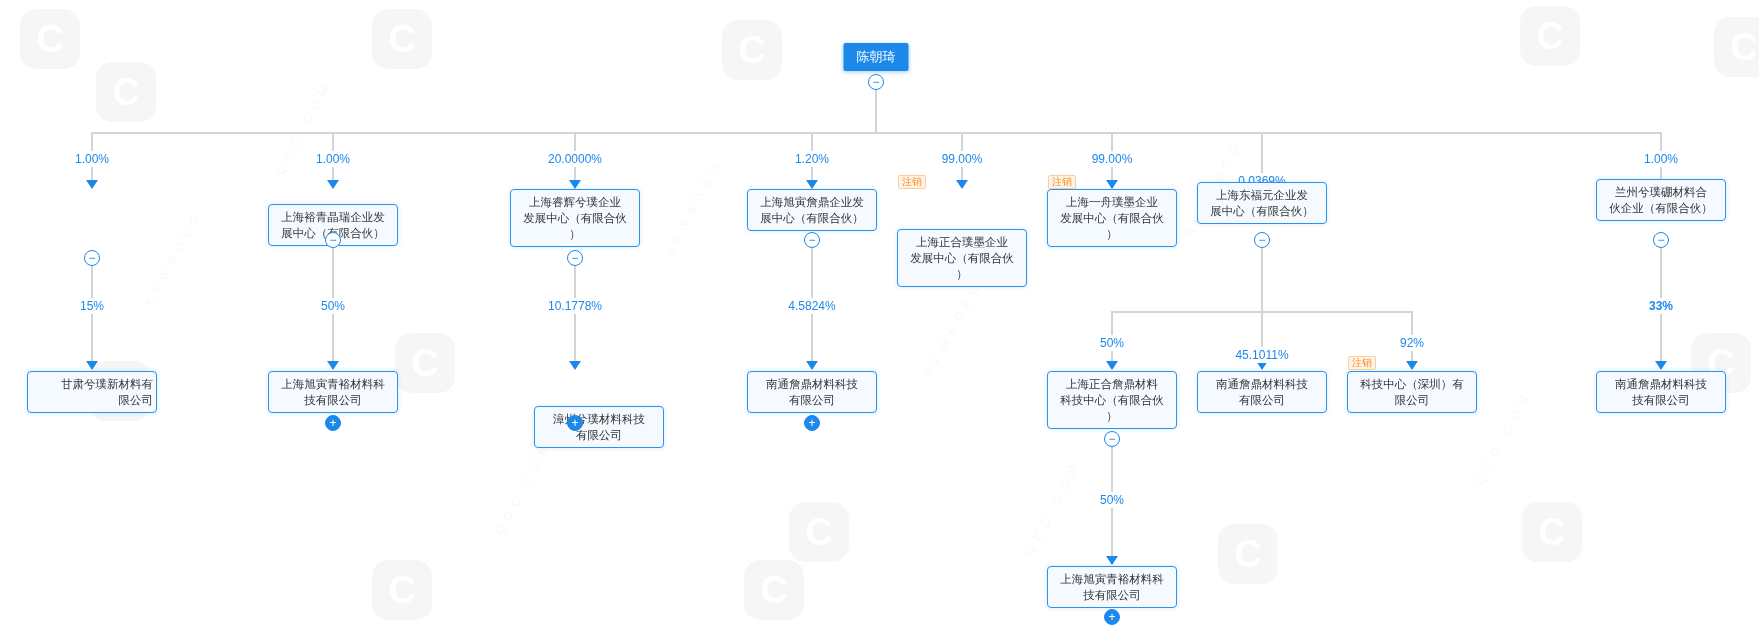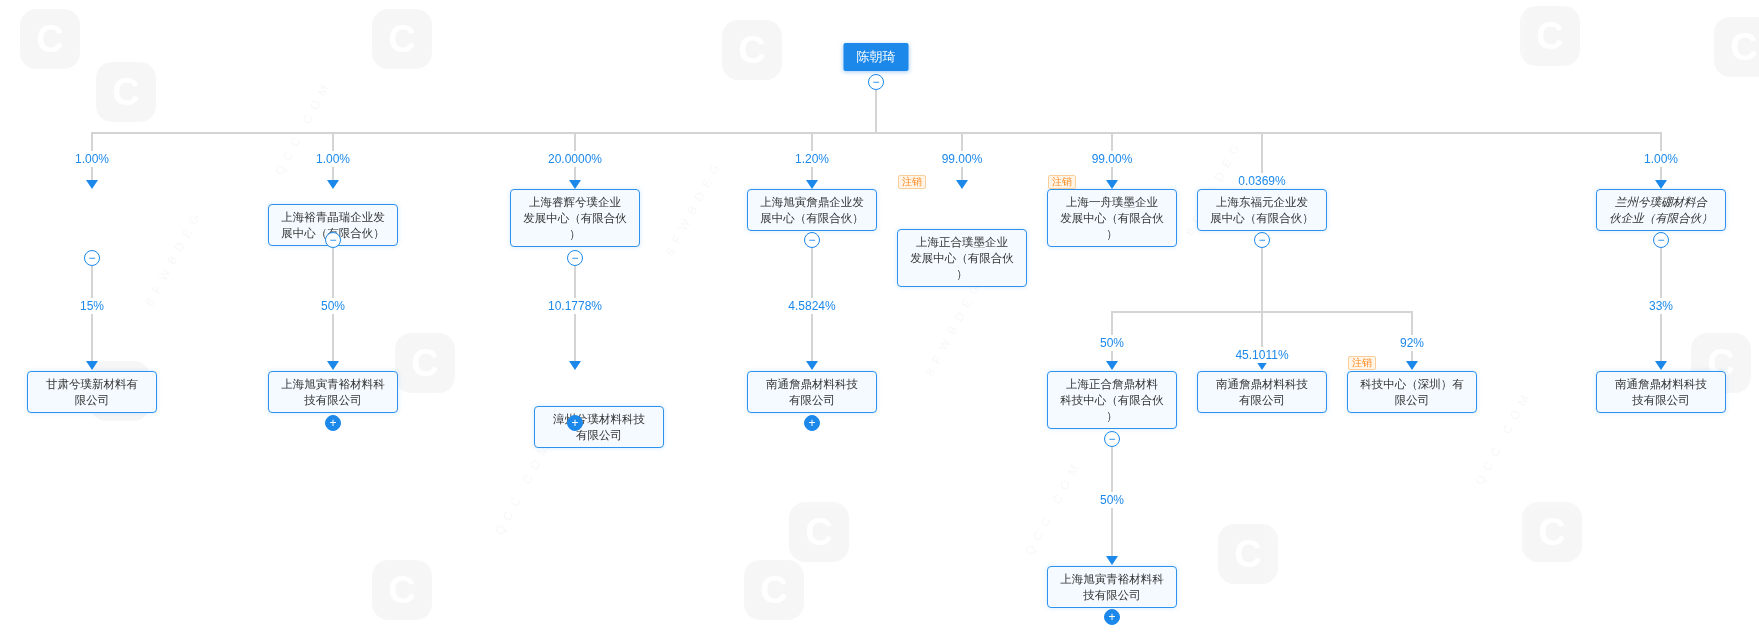--- a/index.html
+++ b/index.html
@@ -126,21 +126,21 @@
   <div class="pct" style="left:812px;top:151px;">1.20%</div>
   <div class="pct" style="left:962px;top:151px;">99.00%</div>
   <div class="pct" style="left:1112px;top:151px;">99.00%</div>
   <div class="pct" style="left:1262px;top:151px;margin-top:22px;">0.0369%</div>
   <div class="pct" style="left:1661px;top:151px;">1.00%</div>
 
   <div class="pct" style="left:92px;top:298px;">15%</div>
   <div class="pct" style="left:333px;top:298px;">50%</div>
   <div class="pct" style="left:575px;top:298px;">10.1778%</div>
   <div class="pct" style="left:812px;top:298px;">4.5824%</div>
-  <div class="pct" style="left:1661px;top:298px;">33%</div>
+  <div class="pct" style="left:1661px;top:298px;font-weight:bold;">33%</div>
   <div class="pct" style="left:1112px;top:335px;">50%</div>
   <div class="pct" style="left:1262px;top:335px;margin-top:12px;">45.1011%</div>
   <div class="pct" style="left:1412px;top:335px;">92%</div>
 
   <div class="pct" style="left:1112px;top:492px;">50%</div>
 
   <div class="root-node" style="left:876px;top:43px;">陈朝琦</div>
   <div class="circle minus" style="left:868px;top:74px;">−</div>
 
   <div class="node" style="left:268px;top:204px;">上海裕青晶瑞企业发
@@ -149,36 +149,36 @@
 发展中心（有限合伙
 ）</div>
   <div class="node" style="left:747px;top:189px;">上海旭寅詹鼎企业发
 展中心（有限合伙）</div>
   <div class="node" style="left:897px;top:189px;margin-top:40px;">上海正合璞墨企业
 发展中心（有限合伙
 ）</div>
   <div class="node" style="left:1047px;top:189px;">上海一舟璞墨企业
 发展中心（有限合伙
 ）</div>
-  <div class="node" style="left:1197px;top:189px;">上海东福元企业发
+  <div class="node" style="left:1197px;top:182px;">上海东福元企业发
 展中心（有限合伙）</div>
-  <div class="node" style="left:1596px;top:189px;font-style:italic;">兰州兮璞硼材料合
+  <div class="node" style="left:1596px;top:179px;">兰州兮璞硼材料合
 伙企业（有限合伙）</div>
 
   <div class="tag" style="left:898px;top:175px;">注销</div>
   <div class="tag" style="left:1048px;top:175px;">注销</div>
 
   <div class="circle minus" style="left:84px;top:250px;">−</div>
   <div class="circle minus" style="left:325px;top:232px;">−</div>
   <div class="circle minus" style="left:567px;top:250px;">−</div>
   <div class="circle minus" style="left:804px;top:232px;">−</div>
   <div class="circle minus" style="left:1254px;top:232px;">−</div>
   <div class="circle minus" style="left:1653px;top:232px;">−</div>
 
-  <div class="node" style="left:27px;top:371px;">甘肃兮璞新材料有
+  <div class="node" style="left:27px;top:371px;text-align:right;">甘肃兮璞新材料有
 限公司</div>
   <div class="node" style="left:268px;top:371px;">上海旭寅青裕材料科
 技有限公司</div>
   <div class="node" style="left:534px;top:371px;margin-top:35px;">漳州兮璞材料科技
 有限公司</div>
   <div class="node" style="left:747px;top:371px;">南通詹鼎材料科技
 有限公司</div>
   <div class="node" style="left:1047px;top:371px;">上海正合詹鼎材料
 科技中心（有限合伙
 ）</div>

